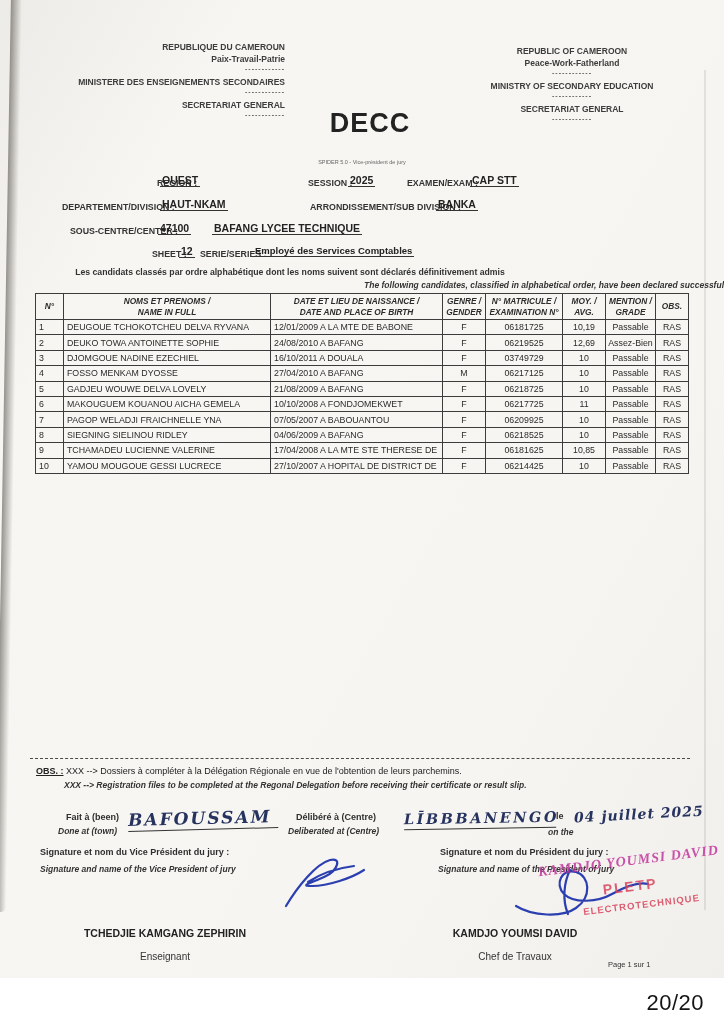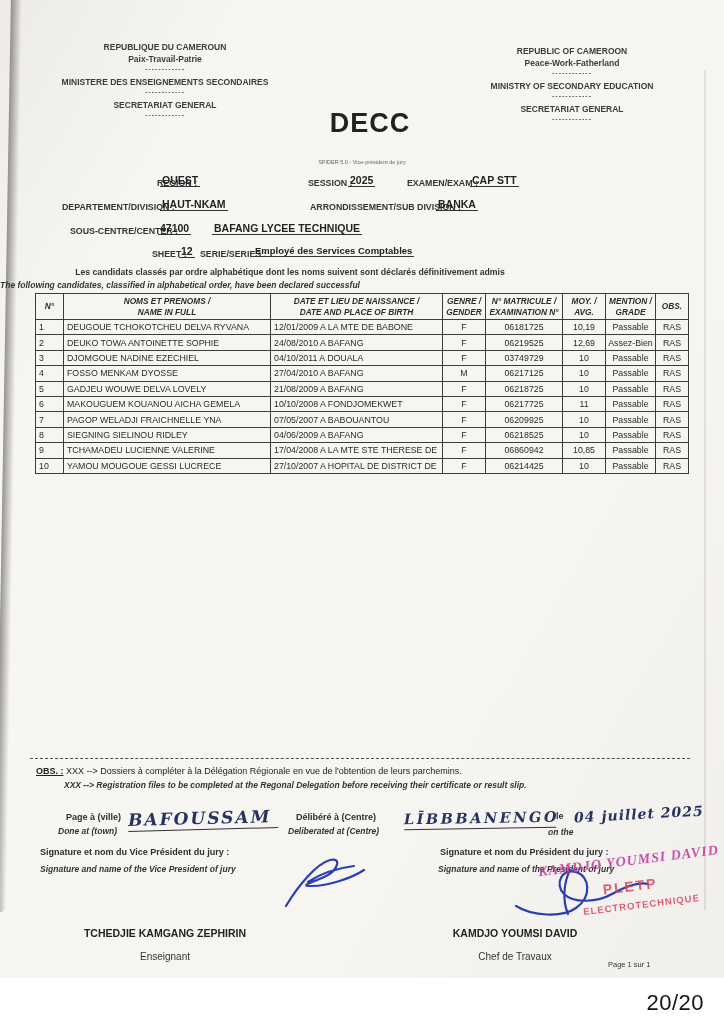--- a/index.html
+++ b/index.html
@@ -9,39 +9,39 @@
   .photo { position:absolute; left:0; top:0; width:724px; height:980px;
            background:linear-gradient(120deg,#edebe7 0%, #f7f6f3 20%, #f6f5f1 70%, #f1efec 100%); }
   .paper-edge-left { position:absolute; left:3px; top:-8px; width:11px; height:920px;
            background:linear-gradient(to right, rgba(70,66,58,.55), rgba(70,66,58,0));
            transform:rotate(1deg); border-radius:5px; }
   .paper-edge-right { position:absolute; left:704px; top:70px; width:2px; height:840px; background:rgba(80,76,70,.12); }
 
   .doc { position:absolute; inset:0; color:#2e2e2e; }
 
   .hdr { position:absolute; text-align:center; font-weight:bold; font-size:8.5px; color:#3c3c3c; }
-  .hdr-left  { left:45px;  top:42px; width:240px; }
+  .hdr-left  { left:45px;  top:42px; width:240px;text-align:right; }
   .hdr-right { left:462px; top:46px; width:220px; }
   .hdr .l2 { margin-top:2px; }
   .hdr .dash { font-size:7px; color:#666; letter-spacing:1px; margin-top:1px; }
   .hdr .l3 { margin-top:5px; }
   .hdr .l4 { margin-top:5px; }
 
   .title { position:absolute; top:108px; left:8px; width:724px; text-align:center;
            font-size:27px; font-weight:bold; letter-spacing:1px; color:#222; }
   .subtitle { position:absolute; top:140px; left:0; width:724px; text-align:center;
            font-family:"Liberation Serif", serif; font-style:italic; font-weight:bold; font-size:16px; color:#222; }
   .spider { position:absolute; top:159px; left:0; width:724px; text-align:center; font-size:5.5px; color:#666; }
 
   .lbl { position:absolute; font-weight:bold; font-size:8.8px; color:#333; white-space:nowrap; }
   .val { position:absolute; font-weight:bold; font-size:10.5px; color:#222; white-space:nowrap;
          border-bottom:1.4px solid #333; padding:0 2px 0 2px; }
 
   .notice-fr { position:absolute; top:267px; left:0; width:580px; text-align:center; font-weight:bold; font-size:8.7px; color:#333; }
-  .notice-en { position:absolute; top:280px; left:0; width:724px; text-align:left; font-weight:bold; font-style:italic; font-size:8.5px; color:#333; }
+  .notice-en { position:absolute; top:280px; left:0; width:724px; text-align:right; font-weight:bold; font-style:italic; font-size:8.5px; color:#333; }
 
   table.results { position:absolute; top:293px; left:35px; width:653px; border-collapse:collapse;
                   table-layout:fixed; background:transparent; }
   table.results th, table.results td { border:1px solid #3c3c3c; overflow:hidden; white-space:nowrap; }
   table.results th { font-size:8.3px; font-style:italic; font-weight:bold; line-height:1.25; height:26px; text-align:center; color:#2c2c2c; }
   table.results td { font-size:8.8px; height:15.4px; color:#2a2a2a; }
   td.c0 { text-align:left; padding-left:3px; }
   td.c1, td.c2 { text-align:left; padding-left:3px; }
   td.c3, td.c4, td.c5, td.c7 { text-align:center; }
   td.c6 { text-align:center; font-size:7.3px; }
@@ -204,21 +204,21 @@
             <td class="c2">24/08/2010 A BAFANG</td>
             <td class="c3">F</td>
             <td class="c4">06219525</td>
             <td class="c5">12,69</td>
             <td class="c6">Assez-Bien</td>
             <td class="c7">RAS</td>
           </tr>
           <tr>
             <td class="c0">3</td>
             <td class="c1">DJOMGOUE NADINE EZECHIEL</td>
-            <td class="c2">04/10/2011 A DOUALA</td>
+            <td class="c2">16/10/2011 A DOUALA</td>
             <td class="c3">F</td>
             <td class="c4">03749729</td>
             <td class="c5">10</td>
             <td class="c6">Passable</td>
             <td class="c7">RAS</td>
           </tr>
           <tr>
             <td class="c0">4</td>
             <td class="c1">FOSSO MENKAM DYOSSE</td>
             <td class="c2">27/04/2010 A BAFANG</td>
@@ -266,21 +266,21 @@
             <td class="c4">06218525</td>
             <td class="c5">10</td>
             <td class="c6">Passable</td>
             <td class="c7">RAS</td>
           </tr>
           <tr>
             <td class="c0">9</td>
             <td class="c1">TCHAMADEU LUCIENNE VALERINE</td>
             <td class="c2">17/04/2008 A LA MTE STE THERESE DE</td>
             <td class="c3">F</td>
-            <td class="c4">06860942</td>
+            <td class="c4">06181625</td>
             <td class="c5">10,85</td>
             <td class="c6">Passable</td>
             <td class="c7">RAS</td>
           </tr>
           <tr>
             <td class="c0">10</td>
             <td class="c1">YAMOU MOUGOUE GESSI LUCRECE</td>
             <td class="c2">27/10/2007 A HOPITAL DE DISTRICT DE</td>
             <td class="c3">F</td>
             <td class="c4">06214425</td>
@@ -288,21 +288,21 @@
             <td class="c6">Passable</td>
             <td class="c7">RAS</td>
           </tr>
         </tbody>
     </table>
 
     <div class="sep"></div>
     <div class="obs-fr"><span class="obs-label">OBS. :</span><span> XXX --&gt; Dossiers à compléter à la Délégation Régionale en vue de l'obtention de leurs parchemins.</span></div>
     <div class="obs-en">XXX --&gt; Registration files to be completed at the Regonal Delegation before receiving their certificate or result slip.</div>
 
-    <span class="so-lbl-fr" style="left:66px; top:812px;">Page à (ville)</span>
+    <span class="so-lbl-fr" style="left:66px; top:812px;">Fait à (been)</span>
     <span class="so-lbl-en" style="left:58px; top:826px;">Done at (town)</span>
     <span class="hand hand-fait">BAFOUSSAM</span>
 
     <span class="so-lbl-fr" style="left:296px; top:812px;">Délibéré à (Centre)</span>
     <span class="so-lbl-en" style="left:288px; top:826px;">Deliberated at (Centre)</span>
     <span class="hand hand-delib">LĪBBBANENGO</span>
 
     <span class="so-lbl-fr" style="left:556px; top:811px;">le</span>
     <span class="so-lbl-en" style="left:548px; top:827px;">on the</span>
     <span class="hand hand-date">04 juillet 2025</span>

